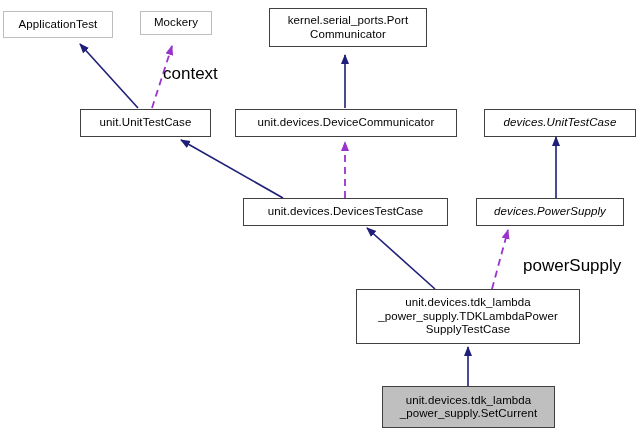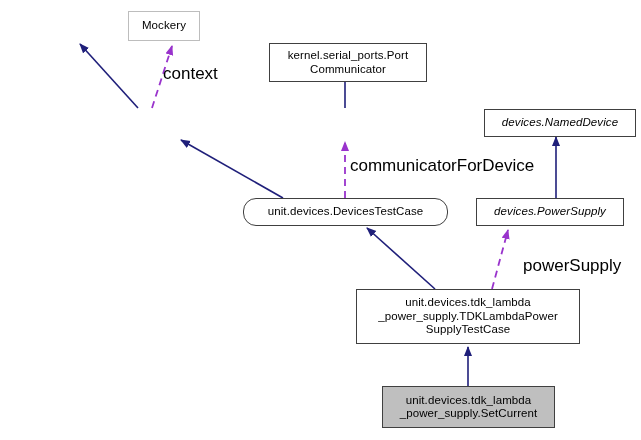--- a/index.html
+++ b/index.html
@@ -107,37 +107,46 @@
 
     <g>
       <line x1="492" y1="289" x2="508" y2="230" stroke="#9933cc" stroke-width="1.8" stroke-dasharray="7,5" marker-end="url(#arrow-purple)"></line>
     </g>
 
     <g>
       <line x1="468" y1="386" x2="468" y2="347" stroke="#1f1f7a" stroke-width="1.6" marker-end="url(#arrow-navy)"></line>
     </g>
   </svg>
 
+  <div class="node light" style="left:3px; top:11px; width:110px; height:27px;">
+    <span>ApplicationTest</span>
+  </div>
 
-  <div class="node light" style="left:128px; top:11px; width:72px; height:30px;">
+  <div class="node light" style="left:140px; top:11px; width:72px; height:24px;">
     <span>Mockery</span>
   </div>
 
-  <div class="node" style="left:269px; top:8px; width:158px; height:39px;margin-top:35px;">
+  <div class="node" style="left:269px; top:8px; width:158px; height:39px;">
     <span>kernel.serial_ports.Port
 Communicator</span>
   </div>
 
+  <div class="node" style="left:80px; top:109px; width:131px; height:28px;">
+    <span>unit.UnitTestCase</span>
+  </div>
 
+  <div class="node" style="left:235px; top:109px; width:222px; height:28px;">
+    <span>unit.devices.DeviceCommunicator</span>
+  </div>
 
   <div class="node italic" style="left:484px; top:109px; width:152px; height:28px;">
-    <span>devices.NamedDevice</span>
+    <span>devices.UnitTestCase</span>
   </div>
 
-  <div class="node" style="left:243px; top:198px; width:205px; height:28px;border-radius:13px;">
+  <div class="node" style="left:243px; top:198px; width:205px; height:28px;">
     <span>unit.devices.DevicesTestCase</span>
   </div>
 
   <div class="node italic" style="left:476px; top:198px; width:148px; height:28px;">
     <span>devices.PowerSupply</span>
   </div>
 
   <div class="node" style="left:356px; top:289px; width:224px; height:55px;">
     <span>unit.devices.tdk_lambda
 _power_supply.TDKLambdaPower
@@ -146,21 +155,18 @@
 
   <div class="node current" style="left:382px; top:386px; width:173px; height:42px;">
     <span>unit.devices.tdk_lambda
 _power_supply.SetCurrent</span>
   </div>
 
   <div class="edge-label" style="left:163px; top:67px;">
     <span>context</span>
   </div>
 
-  <div class="edge-label" style="left:350px; top:159px;">
-    <span>communicatorForDevice</span>
-  </div>
 
   <div class="edge-label" style="left:523px; top:259px;">
     <span>powerSupply</span>
   </div>
 
 </div>
 
 </body></html>

